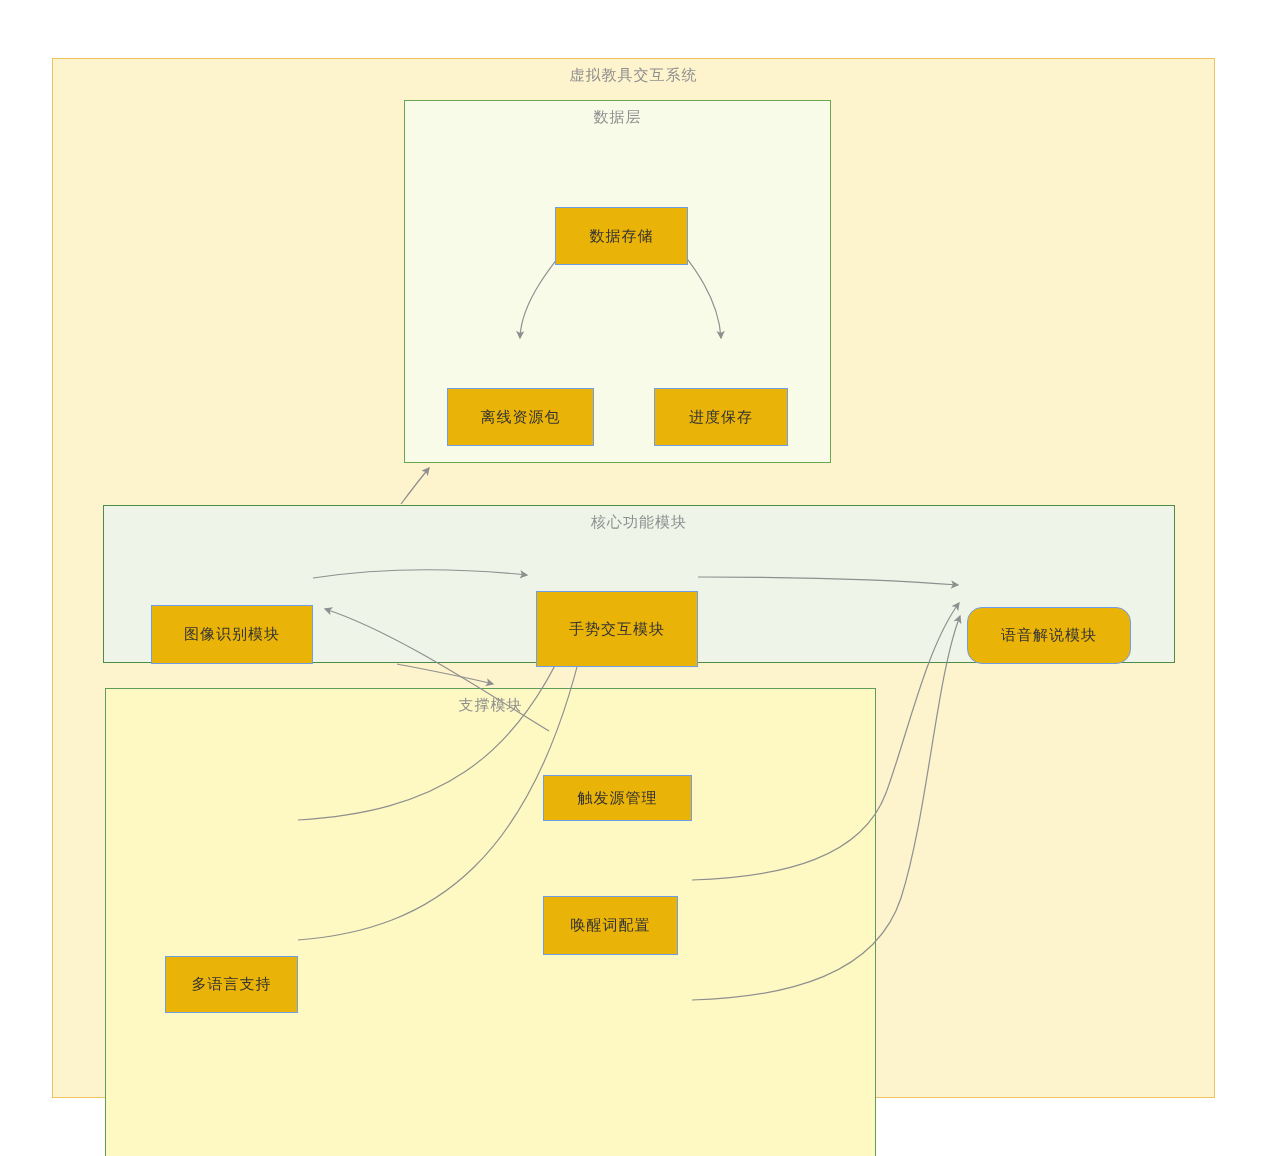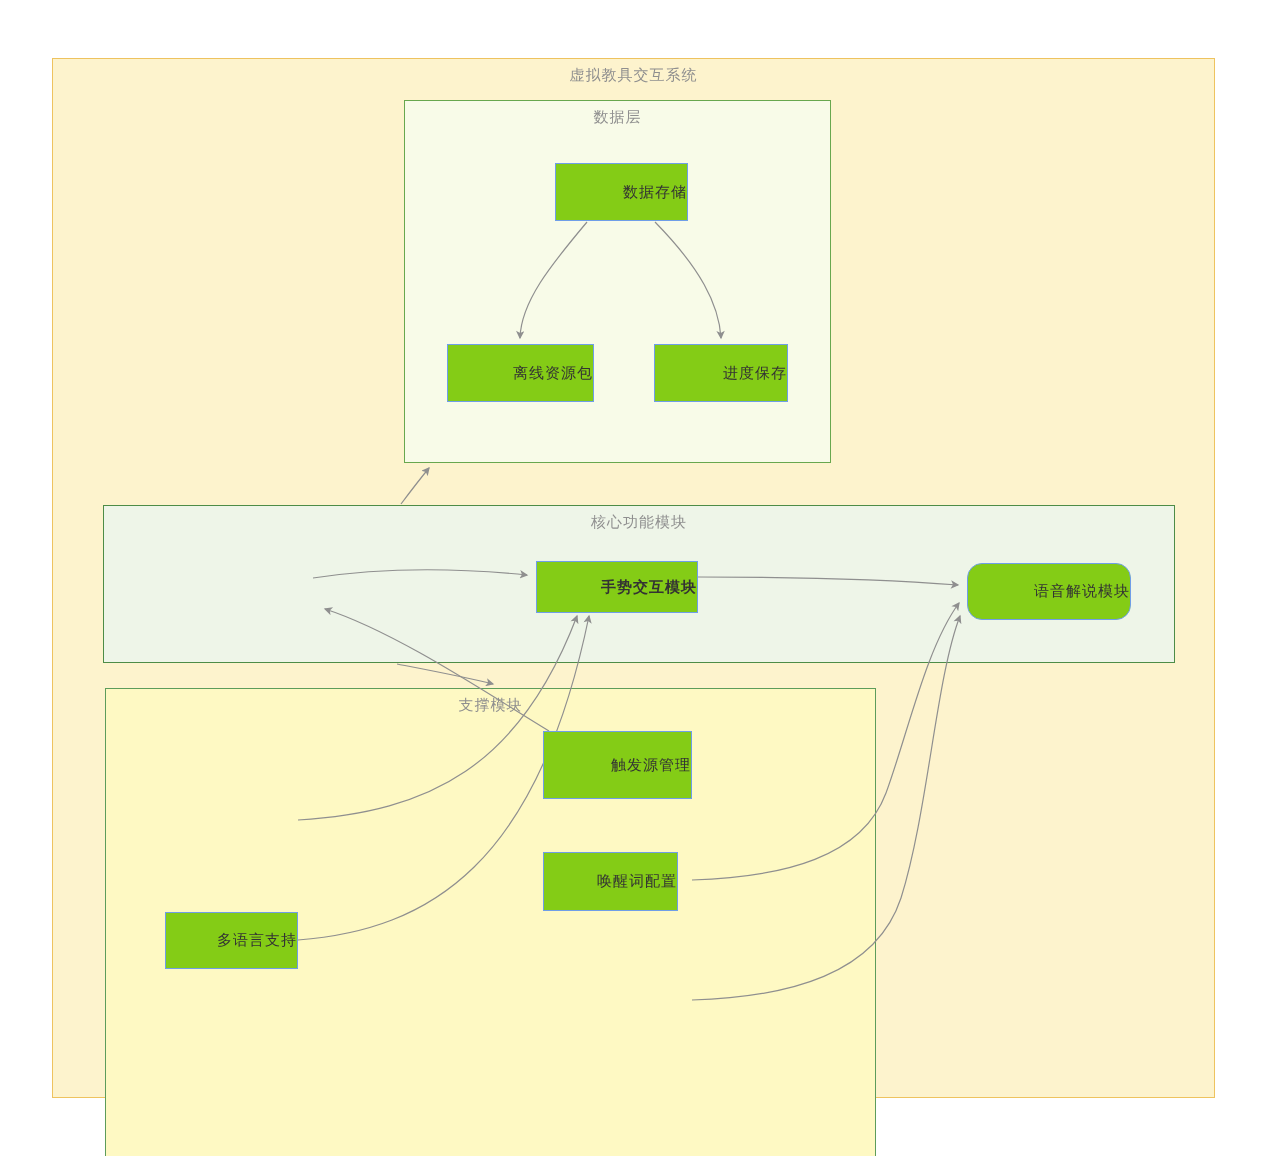--- a/index.html
+++ b/index.html
@@ -27,41 +27,42 @@
   #c-support { left: 105px; top: 688px; width: 771px;  height: 472px;  background: #fef9c3; border-color: #5d9c5b; z-index: 2; }
   #edge-layer {
     position: absolute; left: 0; top: 0;
     width: 1280px; height: 1156px;
     z-index: 3;
     pointer-events: none;
   }
   .edge { fill: none; stroke: #8f8f8f; stroke-width: 1.2px; }
   .node {
     position: absolute;
-    background: #84cc16;
+    background: #eab308;
     border: 1.4px solid #6f9ee8;
     display: flex;
     align-items: center;
-    justify-content: flex-end;
+    justify-content: center;
     z-index: 4;
+    margin-top: 44px;
   }
   .node-label {
     font-size: 15px;
     color: #333333;
     letter-spacing: 1px;
     white-space: nowrap;
   }
   
   #n-data-storage        { left: 555px; top: 163px; width: 133px; height: 58px; }
   #n-offline-package     { left: 447px; top: 344px; width: 147px; height: 58px; }
   #n-progress-save       { left: 654px; top: 344px; width: 134px; height: 58px; }
   #n-image-recognition   { left: 151px; top: 561px; width: 162px; height: 59px; }
-  #n-gesture-interaction { left: 536px; top: 561px; width: 162px; height: 52px; font-weight: bold; }
+  #n-gesture-interaction { left: 536px; top: 547px; width: 162px; height: 76px; }
   #n-voice-narration     { left: 967px; top: 563px; width: 164px; height: 57px; border-radius: 15px; }
-  #n-trigger-source      { left: 543px; top: 731px; width: 149px; height: 68px; }
+  #n-trigger-source      { left: 543px; top: 731px; width: 149px; height: 46px; }
   #n-gesture-mapping     { left: 165px; top: 792px; width: 133px; height: 58px; }
   #n-operation-lock      { left: 165px; top: 912px; width: 133px; height: 57px; }
   #n-wake-word           { left: 543px; top: 852px; width: 135px; height: 59px; }
   #n-multi-language      { left: 543px; top: 971px; width: 149px; height: 59px; }
 </style>
 </head>
 <body>
 
 <div class="page">
 
@@ -102,20 +103,23 @@
 
   <div class="node" id="n-data-storage">
     <span class="node-label">数据存储</span>
   </div>
   <div class="node" id="n-offline-package">
     <span class="node-label">离线资源包</span>
   </div>
   <div class="node" id="n-progress-save">
     <span class="node-label">进度保存</span>
   </div>
+  <div class="node" id="n-image-recognition">
+    <span class="node-label">图像识别模块</span>
+  </div>
   <div class="node" id="n-gesture-interaction">
     <span class="node-label">手势交互模块</span>
   </div>
   <div class="node" id="n-voice-narration">
     <span class="node-label">语音解说模块</span>
   </div>
   <div class="node" id="n-trigger-source">
     <span class="node-label">触发源管理</span>
   </div>
   <div class="node" id="n-operation-lock">

